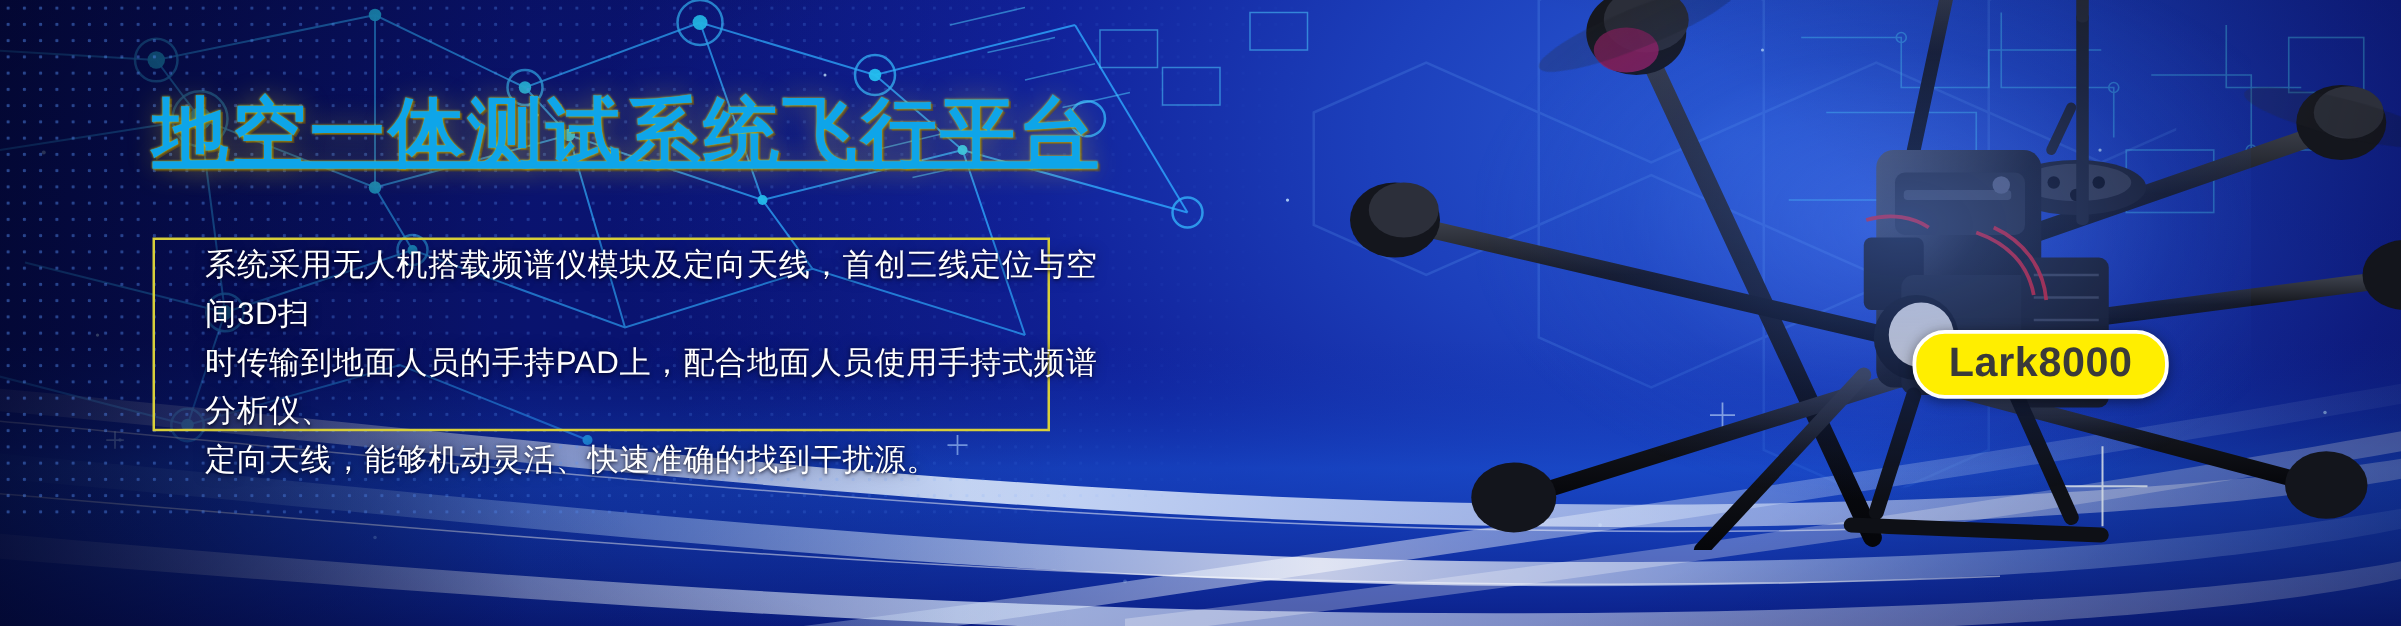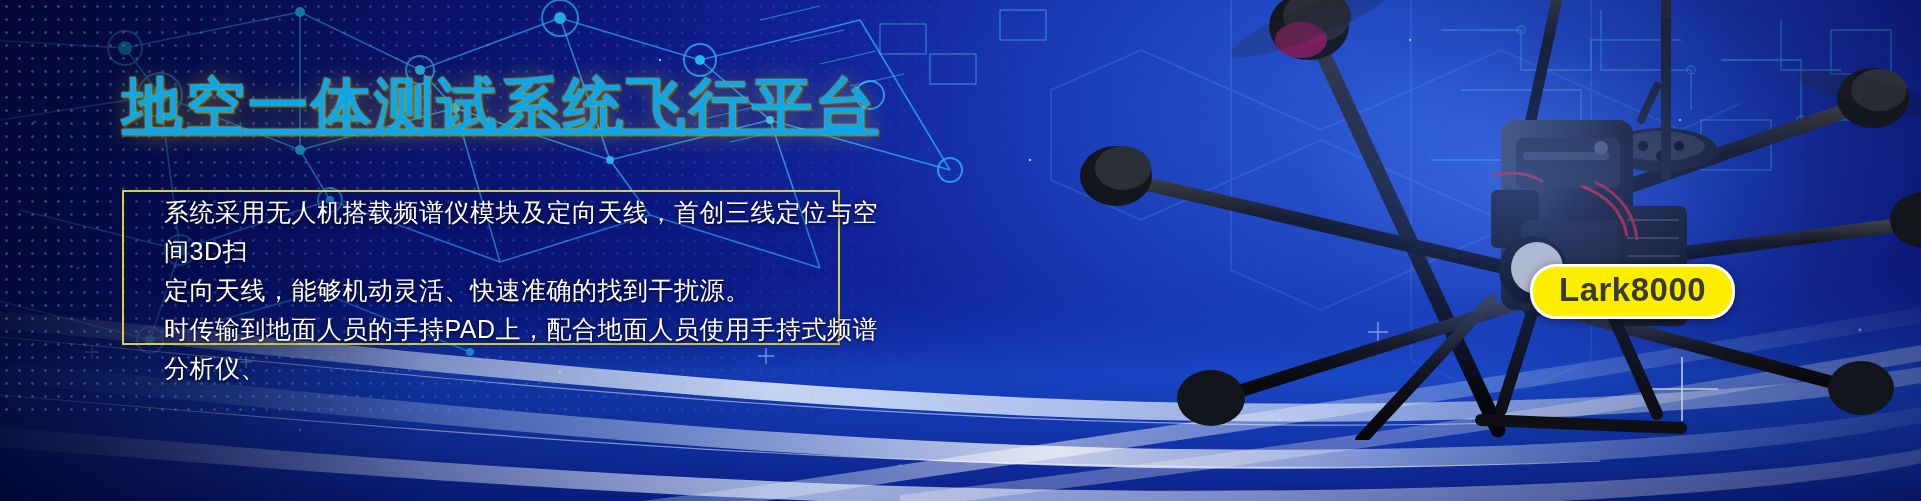--- a/index.html
+++ b/index.html
@@ -346,19 +346,19 @@
       </g>
     </svg>
   </div>
 
   <div class="title">地空一体测试系统飞行平台</div>
 
   <div class="desc-box"></div>
 
   <div class="desc-text">
     <p>系统采用无人机搭载频谱仪模块及定向天线，首创三线定位与空间3D扫</p>
+    <p>时传输到地面人员的手持PAD上，配合地面人员使用手持式频谱分析仪、</p>
     <p>定向天线，能够机动灵活、快速准确的找到干扰源。</p>
-    <p>时传输到地面人员的手持PAD上，配合地面人员使用手持式频谱分析仪、</p>
   </div>
 
   <div class="badge">Lark8000</div>
 
 </div>
 
 </body></html>

